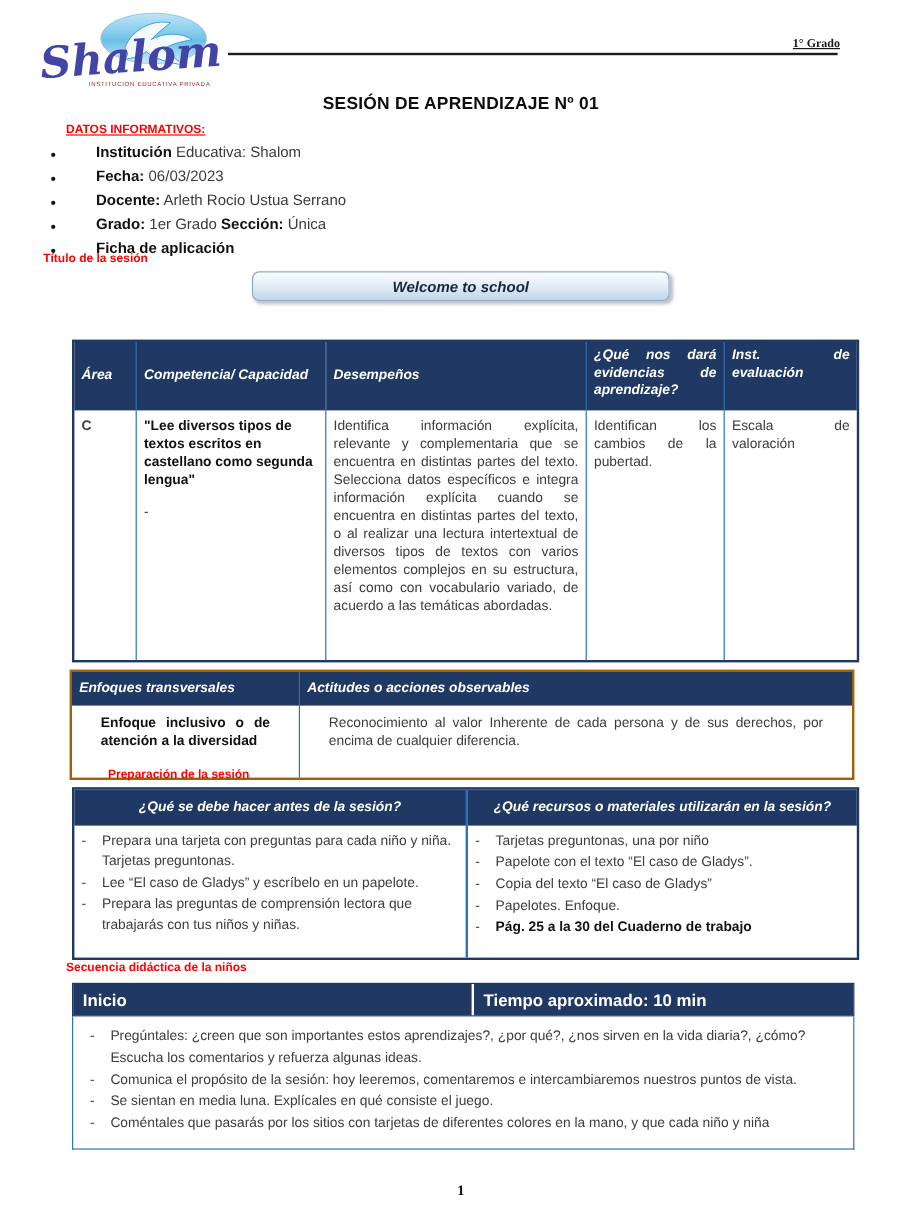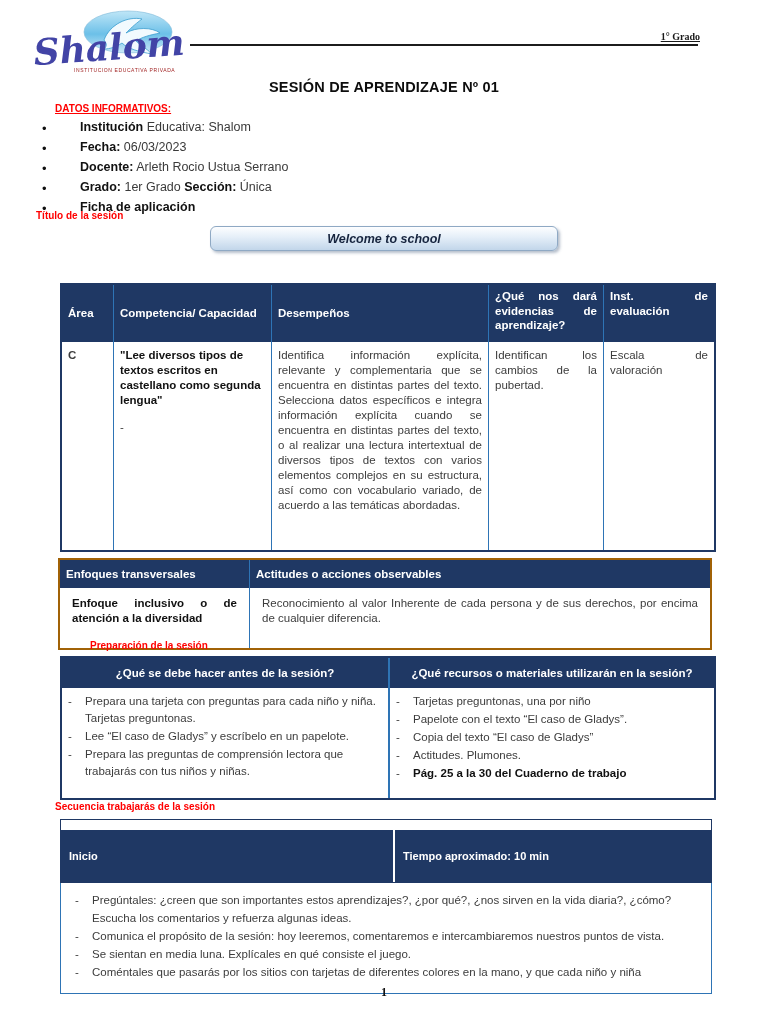--- a/index.html
+++ b/index.html
@@ -31,21 +31,21 @@
   
   .welcome-box{position:absolute;top:226px;left:210px;width:346px;height:23px;
     border:1px solid #8fa9c4;border-radius:6px;
     background:linear-gradient(180deg,#fdfeff 0%,#e4eef8 45%,#c2d6ea 100%);
     box-shadow:2px 2px 3px rgba(90,110,140,.45);
     display:flex;align-items:center;justify-content:center;
     font-size:12.5px;font-weight:bold;font-style:italic;color:#17253f;}
 
   
   .navy{background:#1F3864;color:#fff;font-weight:bold;}
-  .th{font-size:11.5px;padding:4px 6px;line-height:14.5px;}
+  .th{font-size:11.5px;padding:4px 6px;line-height:14.5px;font-style:italic;}
   .td{font-size:11.5px;line-height:15px;padding:6px;color:#3c3c3c;}
   .just{text-align:justify;}
 
   
   .t1{position:absolute;top:283px;left:60px;width:652px;border:2.5px solid #1F3864;
       display:grid;grid-template-columns:52px 158px 217px 115px 1fr;}
   .t1 .cell{border-right:1.5px solid #2E74B5;}
   .t1 .cell:nth-child(5n){border-right:none;}
   .t1 .hrow{min-height:49px;display:flex;}
   .t1 .h-mid{align-items:center;}
@@ -55,37 +55,37 @@
   .dash-row{display:flex;}
   .dash-row .dash{width:17px;flex:none;}
   .dash-row .dtext{flex:1;}
 
   
   .t2{position:absolute;top:558px;left:58px;width:650px;border:2px solid #a16207;
       display:grid;grid-template-columns:190px 1fr;}
   .t2 .cell{border-right:1.5px solid #2E74B5;}
   .t2 .cell:nth-child(2n){border-right:none;}
   .t2 .th{min-height:20px;display:flex;align-items:center;}
-  .t2 .body{min-height:44px;padding:8px 12px;}
+  .t2 .body{min-height:44px;padding:8px 24px;}
   .t2 .enf{font-weight:bold;color:#111;}
 
   
   .t3{position:absolute;top:656px;left:60px;width:652px;border:2.5px solid #1F3864;
       display:grid;grid-template-columns:328px 1fr;}
   .t3 .cell{border-right:2px solid #2E74B5;}
   .t3 .cell:nth-child(2n){border-right:none;}
   .t3 .th{min-height:22px;display:flex;align-items:center;justify-content:center;text-align:center;}
   .t3 .body{min-height:100px;padding:5px 6px;}
   .t3 .dash-row{margin-bottom:1px;line-height:17px;}
   .bold-item{font-weight:bold;color:#111;}
 
   
   .t4{position:absolute;top:819px;left:60px;width:652px;}
   .t4 .hgrid{display:grid;grid-template-columns:334px 1fr;border:1px solid #1F3864;}
-  .t4 .hcell{padding:18px 8px;font-size:11px;line-height:16px;margin-top:10px;}
+  .t4 .hcell{padding:5px 8px;font-size:14px;line-height:16px;}
   .t4 .hcell:first-child{border-right:2px solid #fff;}
   .t4 .bodycell{border:1.5px solid #2E74B5;border-top:none;padding:8px 10px 10px 14px;
                 min-height:92px;}
   .t4 .dash-row{line-height:18px;}
 
   .page-number{position:absolute;top:985px;left:0;width:100%;text-align:center;
                font-family:"Liberation Serif",serif;font-weight:bold;font-size:12px;color:#111;}
 </style>
 </head>
 <body>
@@ -193,30 +193,30 @@
       <div class="dash-row">
           <span class="dash">-</span>
           <span class="dtext">Papelote con el texto “El caso de Gladys”.</span>
         </div>
       <div class="dash-row">
           <span class="dash">-</span>
           <span class="dtext">Copia del texto “El caso de Gladys”</span>
         </div>
       <div class="dash-row">
           <span class="dash">-</span>
-          <span class="dtext">Actitudes. Plumones.</span>
+          <span class="dtext">Papelotes. Enfoque.</span>
         </div>
       <div class="dash-row">
           <span class="dash">-</span>
           <span class="dtext bold-item">Pág. 25 a la 30 del Cuaderno de trabajo</span>
         </div>
     </div>
   </div>
 
-  <div class="red-h secuencia-heading">Secuencia  trabajarás  de la sesión</div>
+  <div class="red-h secuencia-heading">Secuencia  didáctica  de la niños</div>
   <div class="t4">
     <div class="hgrid">
       <div class="hcell navy">Inicio</div>
       <div class="hcell navy">Tiempo aproximado: 10 min</div>
     </div>
     <div class="bodycell td">
       <div class="dash-row">
           <span class="dash">-</span>
           <span class="dtext">Pregúntales: ¿creen que son importantes estos aprendizajes?, ¿por qué?, ¿nos sirven en la vida diaria?, ¿cómo? Escucha los comentarios y refuerza algunas ideas.</span>
         </div>

